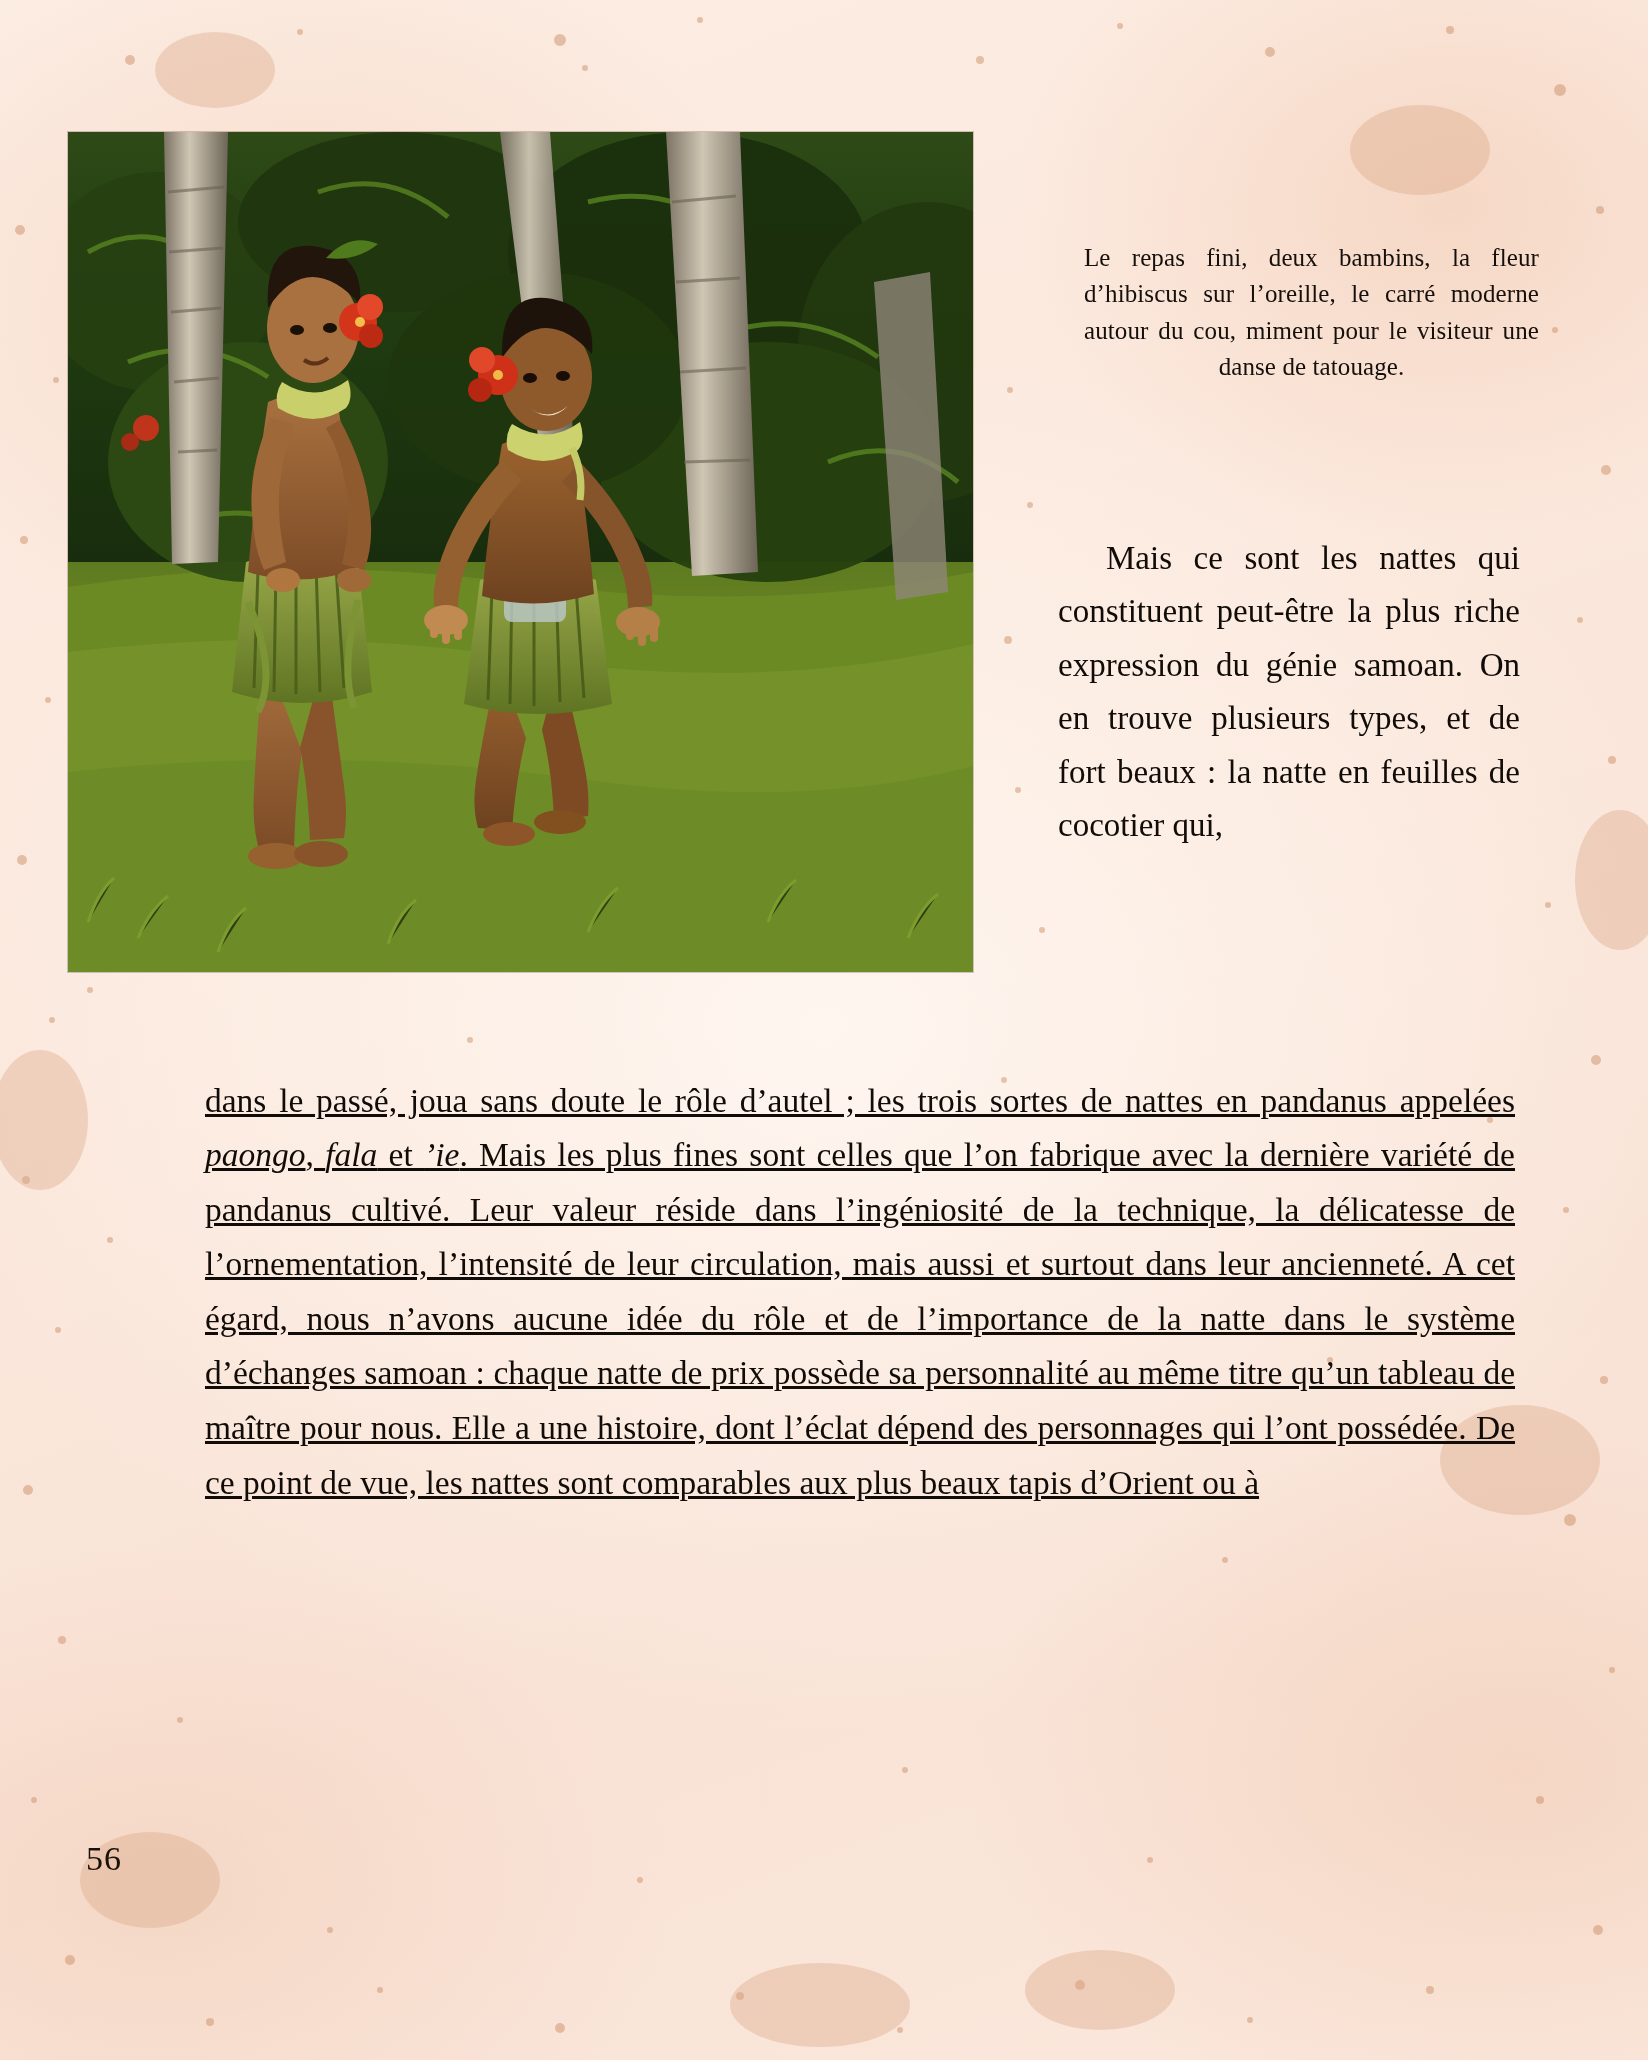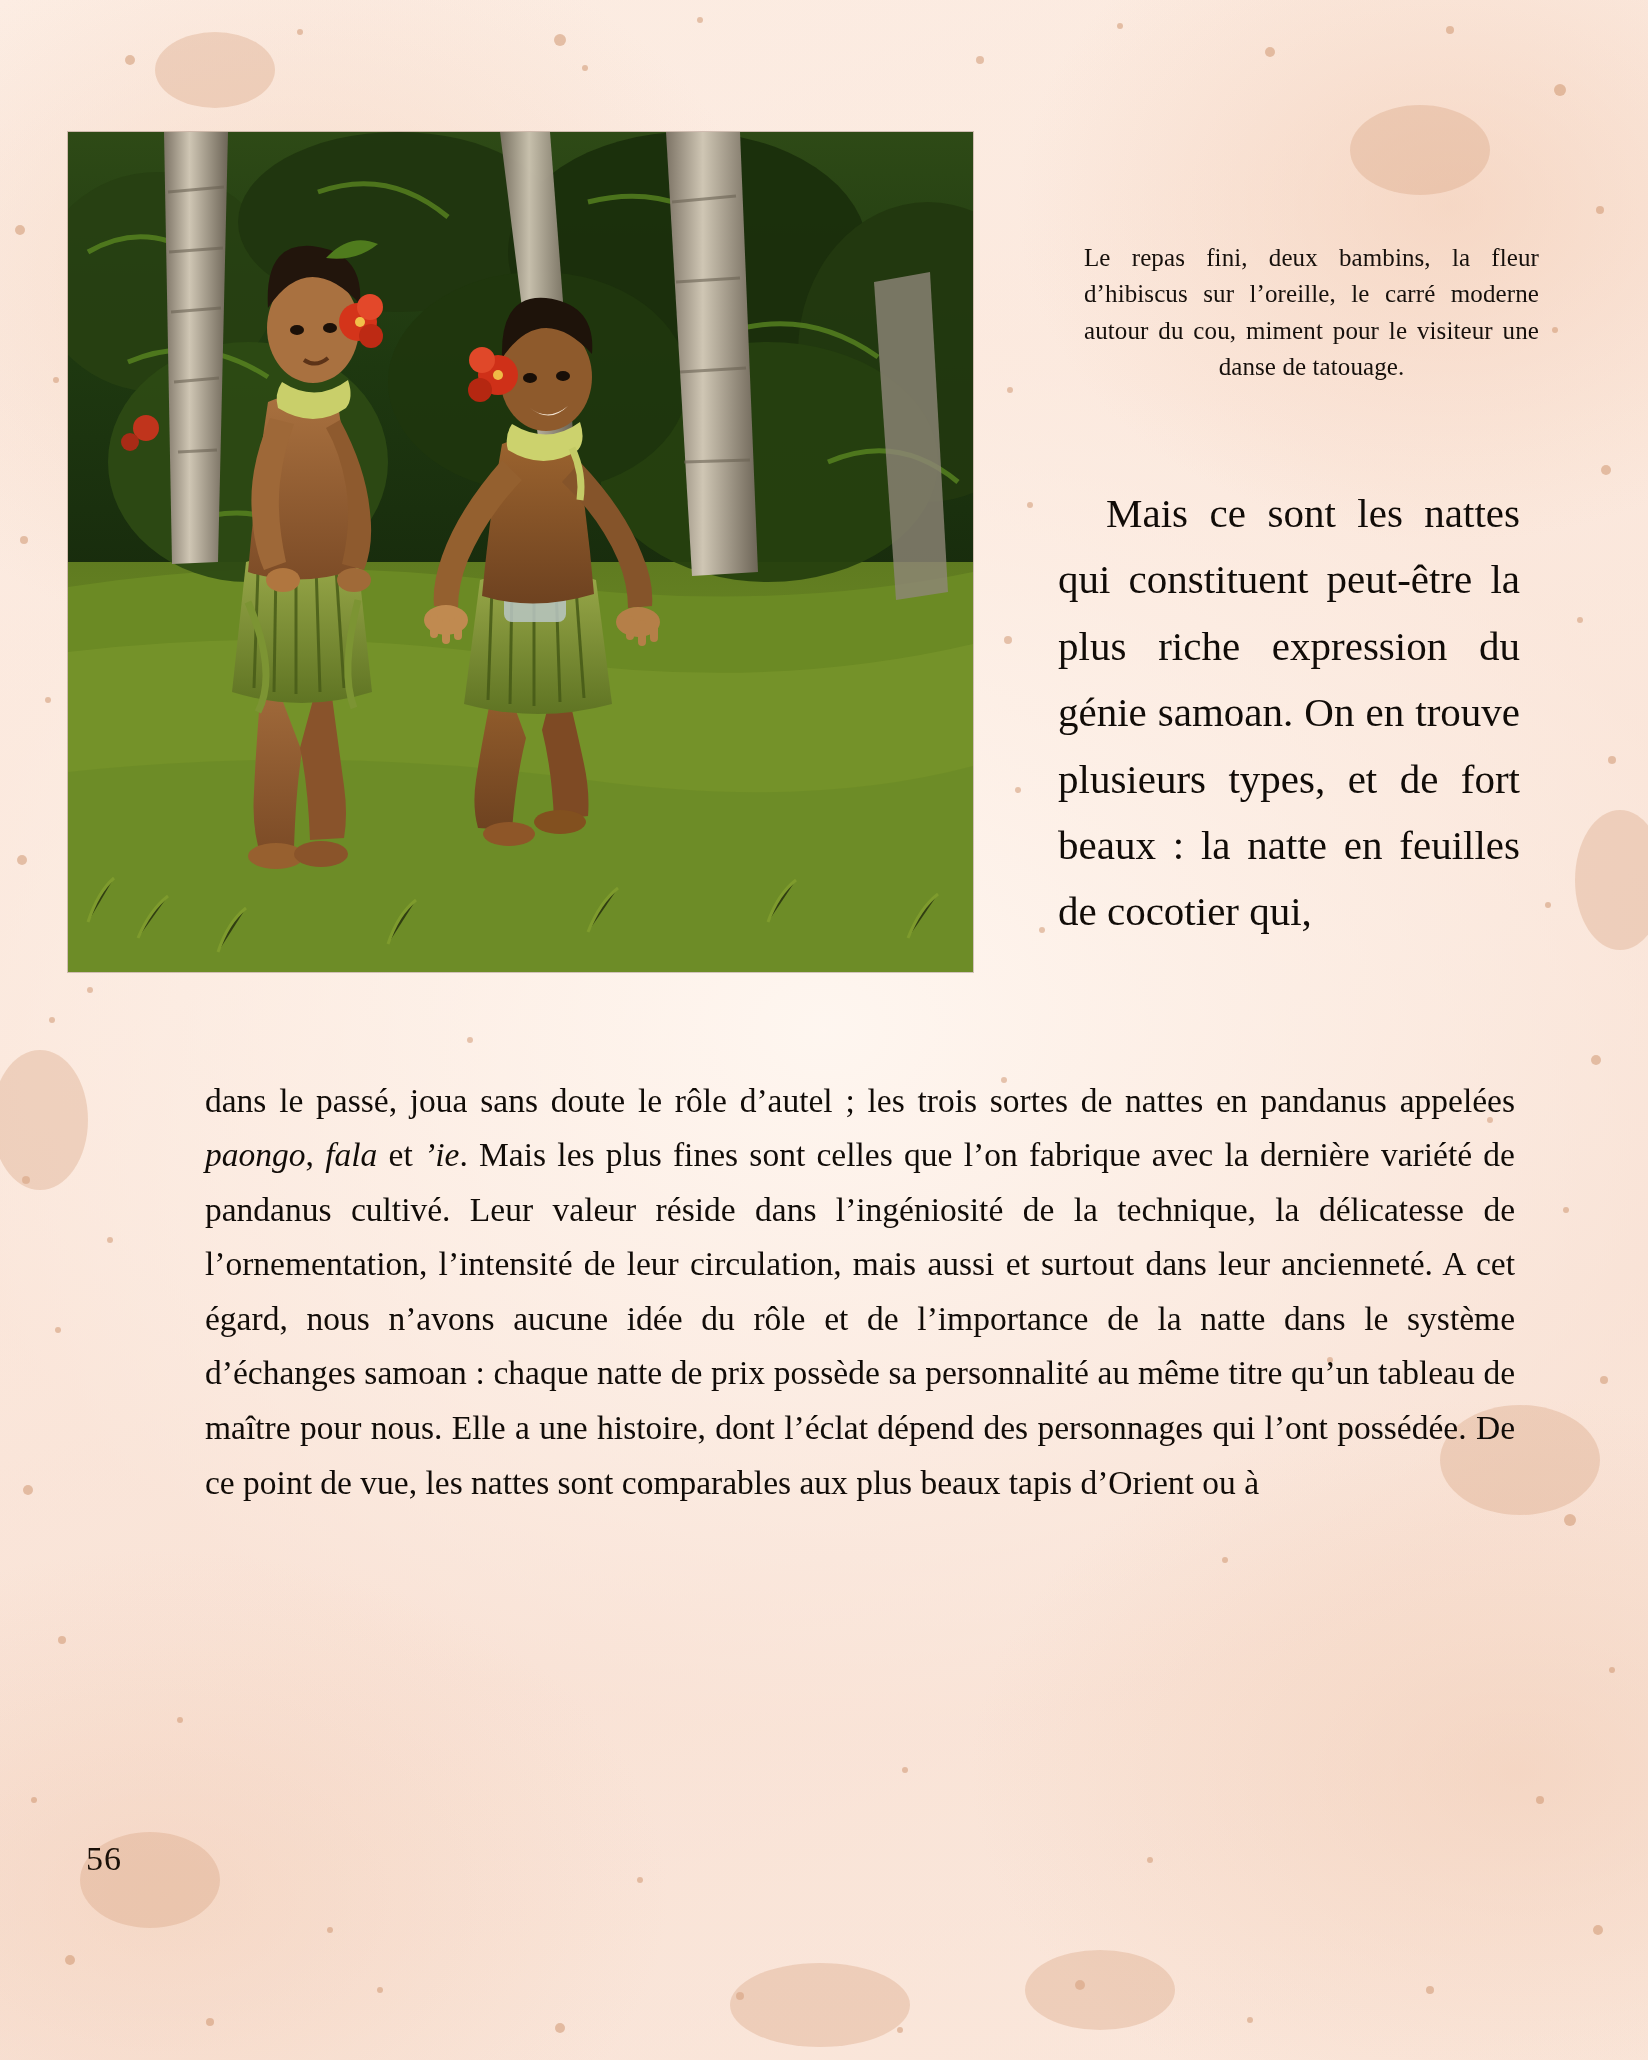--- a/index.html
+++ b/index.html
@@ -60,38 +60,39 @@
     line-height: 1.45;
     color: #16100c;
     text-align: justify;
     text-align-last: center;
     letter-spacing: 0.1px;
   }
 
   .col-text {
     position: absolute;
     left: 1058px;
-    top: 480px;
+    top: 532px;
     width: 462px;
-    font-size: 41px;
+    font-size: 33px;
     line-height: 1.62;
     color: #110c08;
     text-align: justify;
     text-indent: 48px;
   }
 
   .body-text {
     position: absolute;
     left: 205px;
     top: 1040px;
     width: 1310px;
     font-size: 33.5px;
     line-height: 1.63;
     color: #110c08;
     text-align: justify;
+    text-decoration: underline;
   }
   .body-text i { font-style: italic; }
 
   .page-number {
     position: absolute;
     left: 86px;
     top: 1840px;
     font-size: 34px;
     font-weight: normal;
     color: #1a1008;

